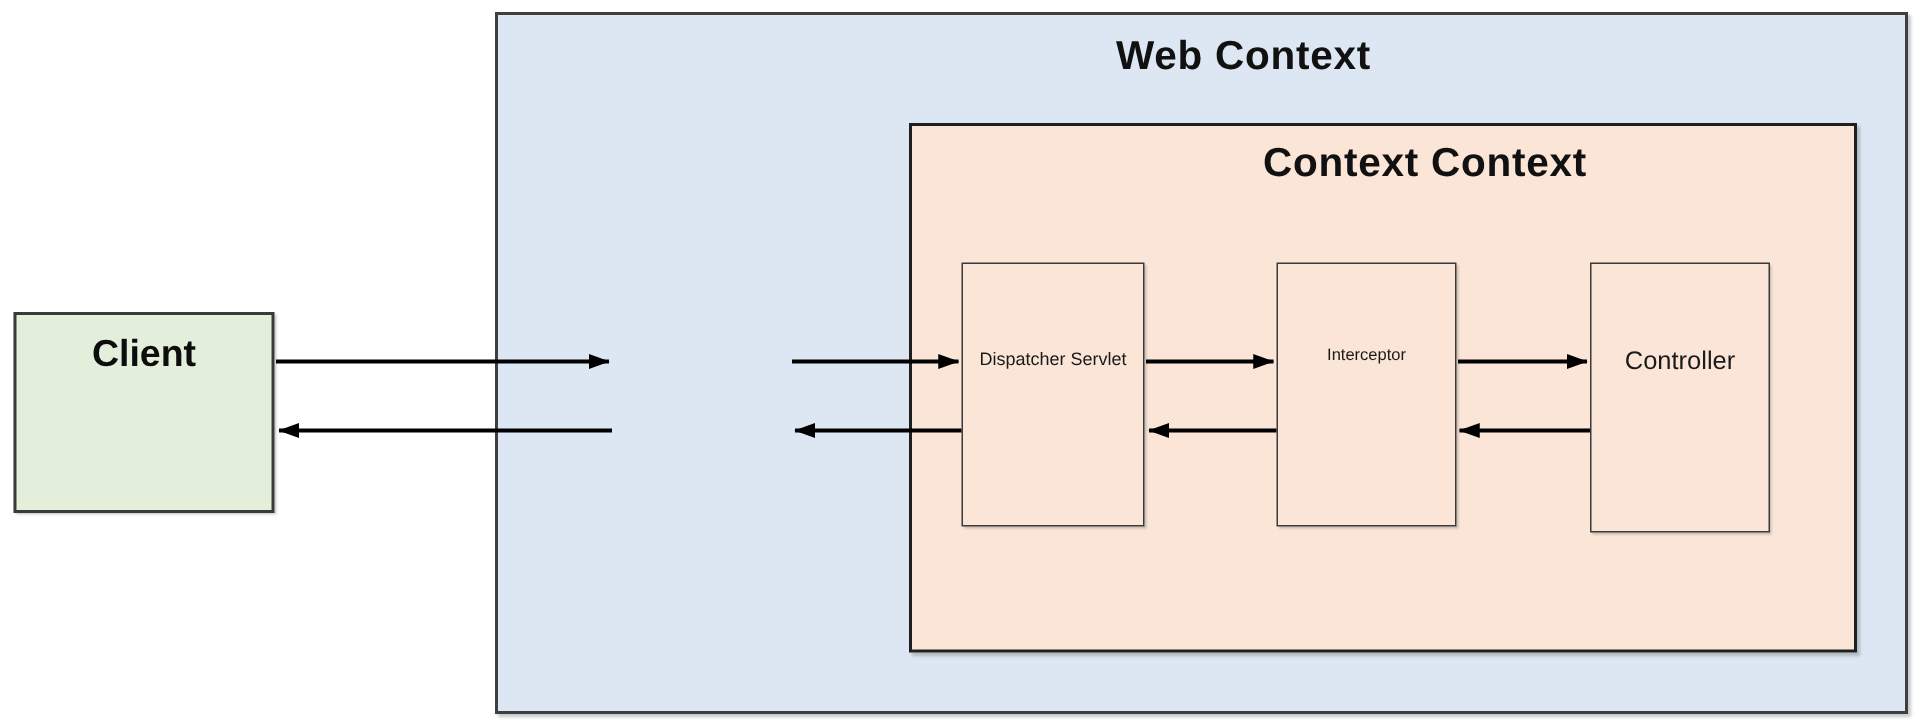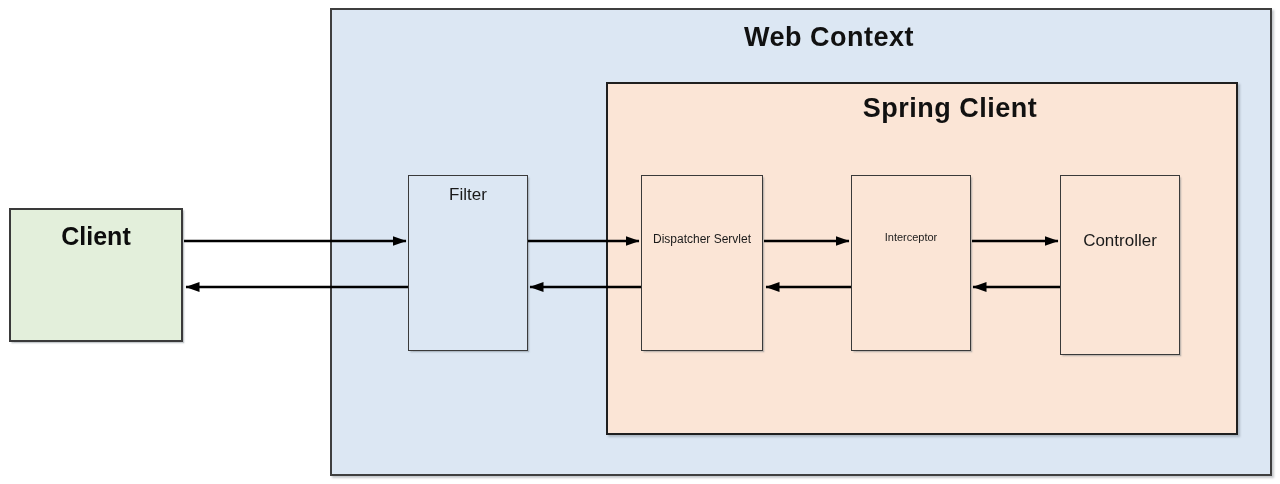--- a/index.html
+++ b/index.html
@@ -127,30 +127,27 @@
 </head>
 <body>
 
 <div class="canvas">
 
   <div class="container-box web-context">
     <div class="container-title">Web Context</div>
   </div>
 
   <div class="container-box spring-context">
-    <div class="container-title">Spring Client</div>
+    <div class="container-title">Context Context</div>
   </div>
 
   <div class="node client">
     <div class="node-label">Client</div>
   </div>
 
-  <div class="node filter">
-    <div class="node-label">Filter</div>
-  </div>
 
   <div class="node dispatcher-servlet">
     <div class="node-label">Dispatcher Servlet</div>
   </div>
 
   <div class="node interceptor">
     <div class="node-label">Interceptor</div>
   </div>
 
   <div class="node controller">

